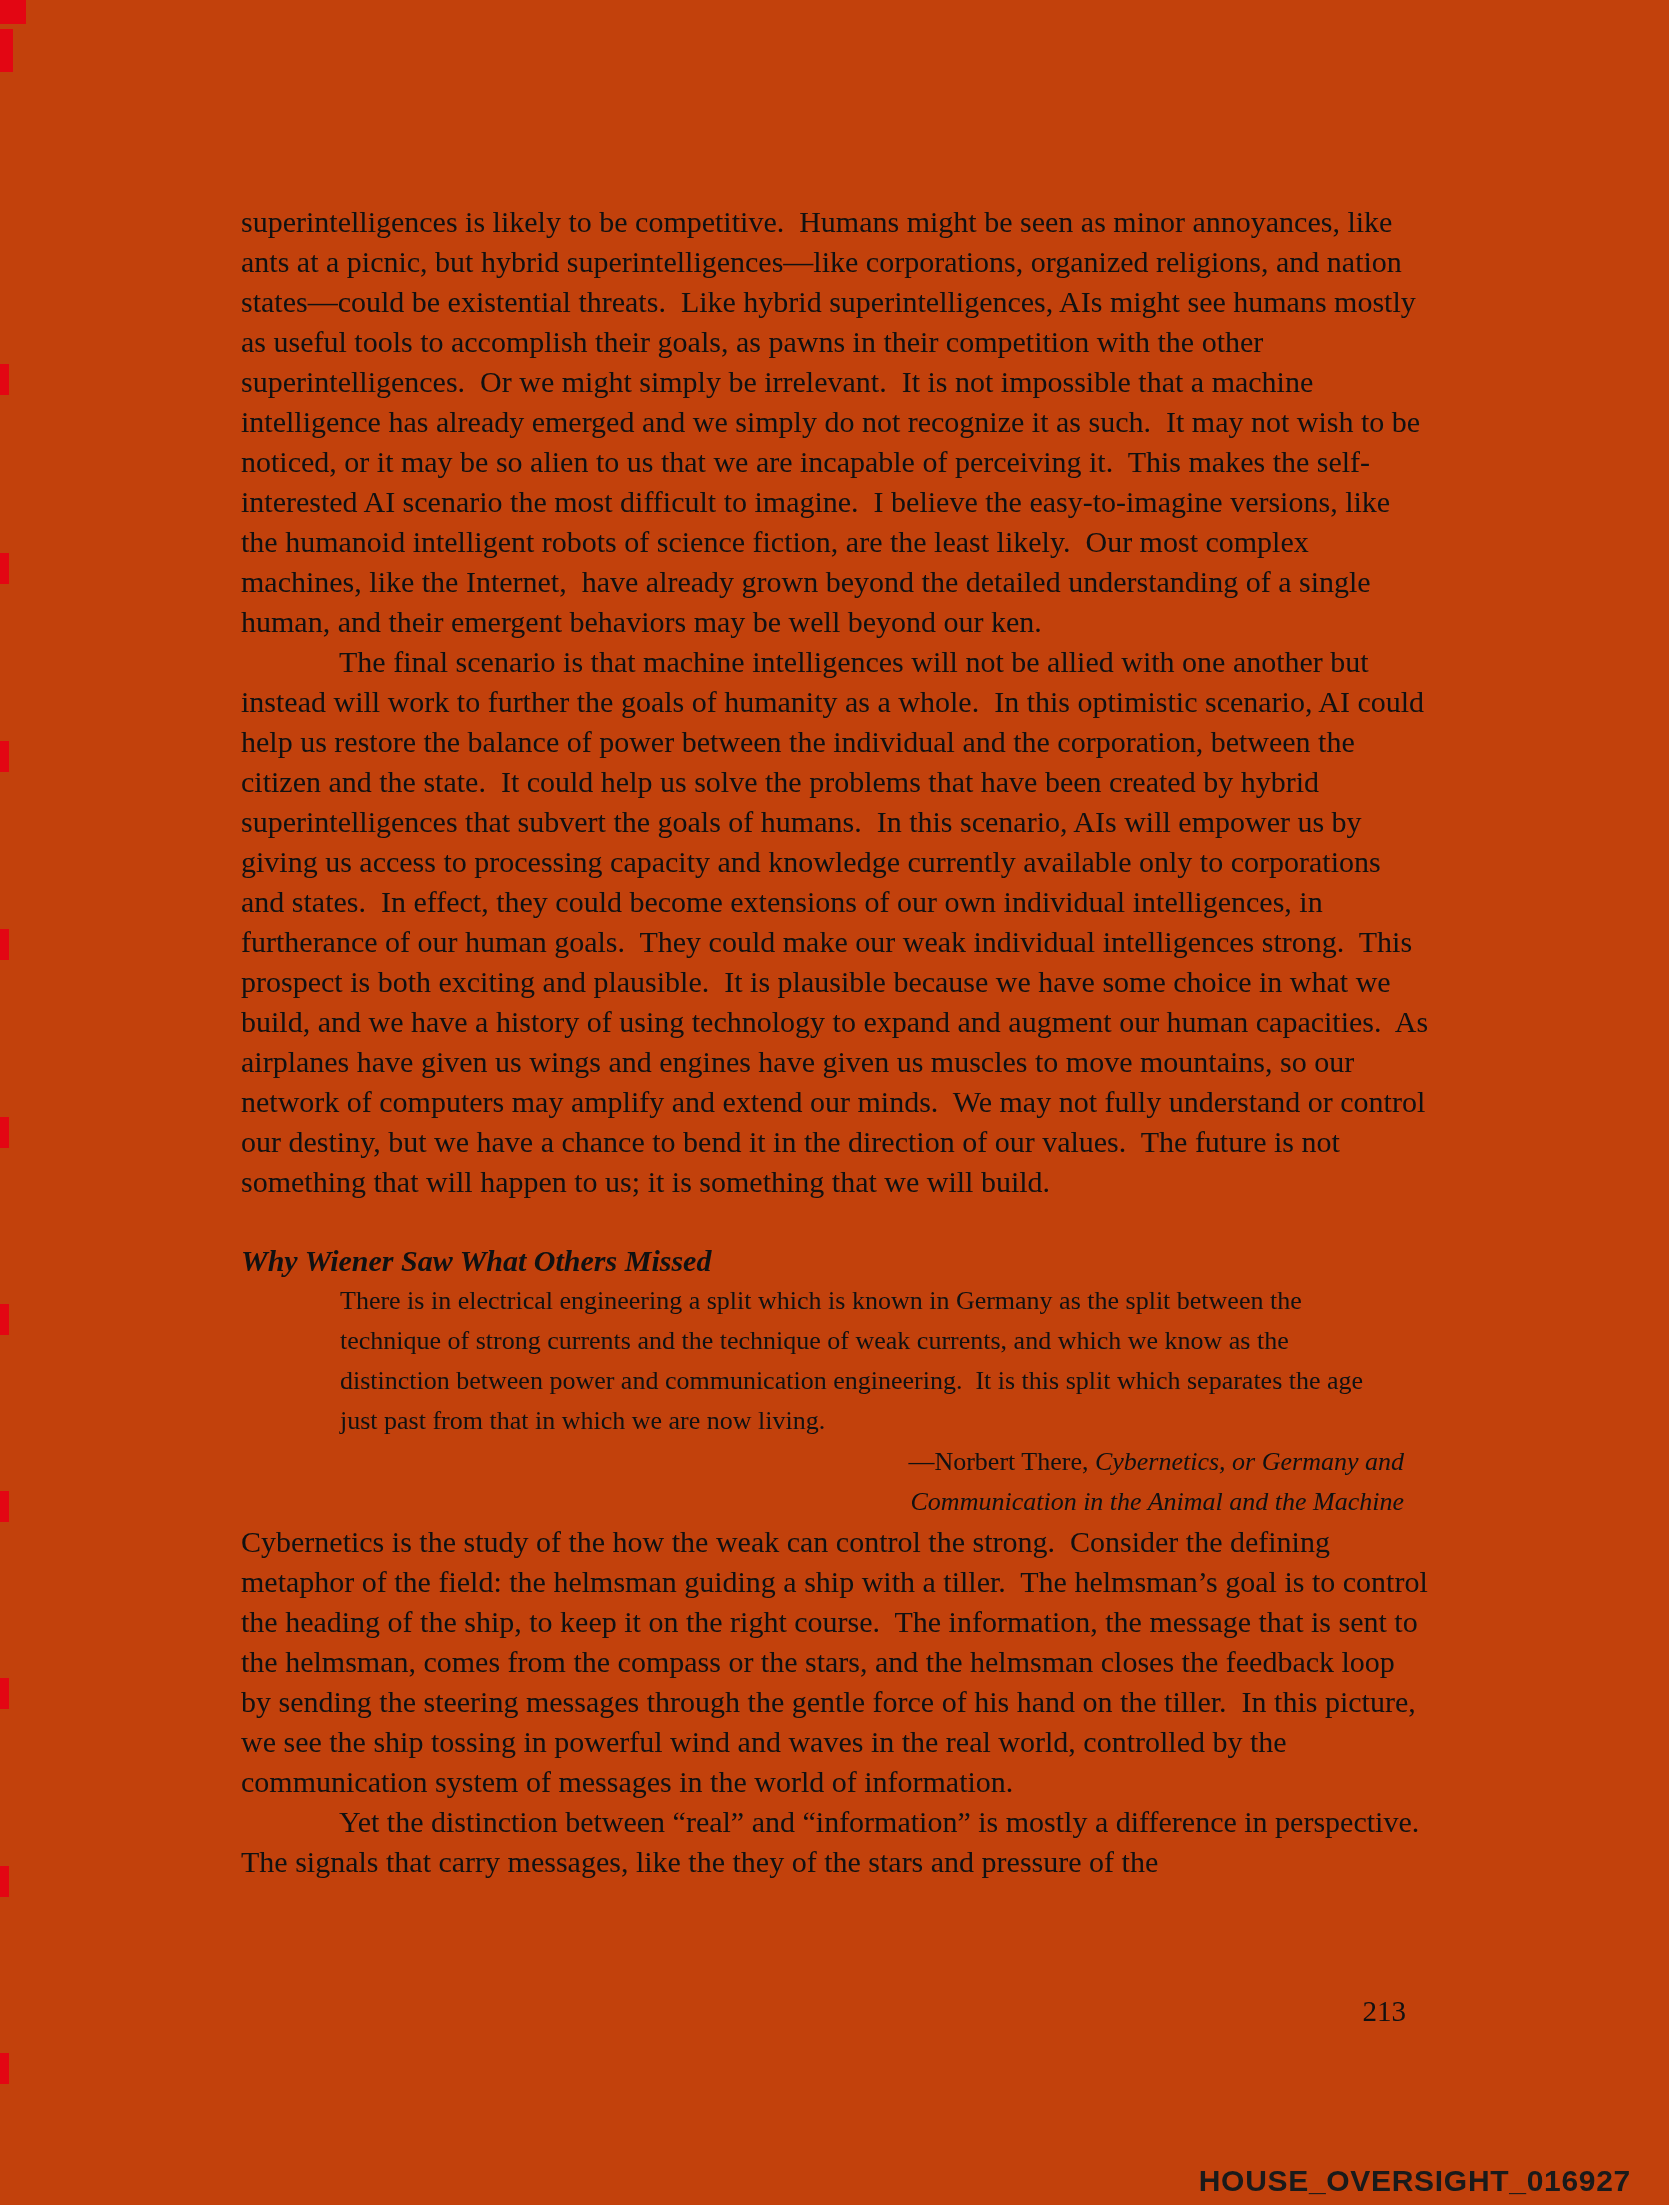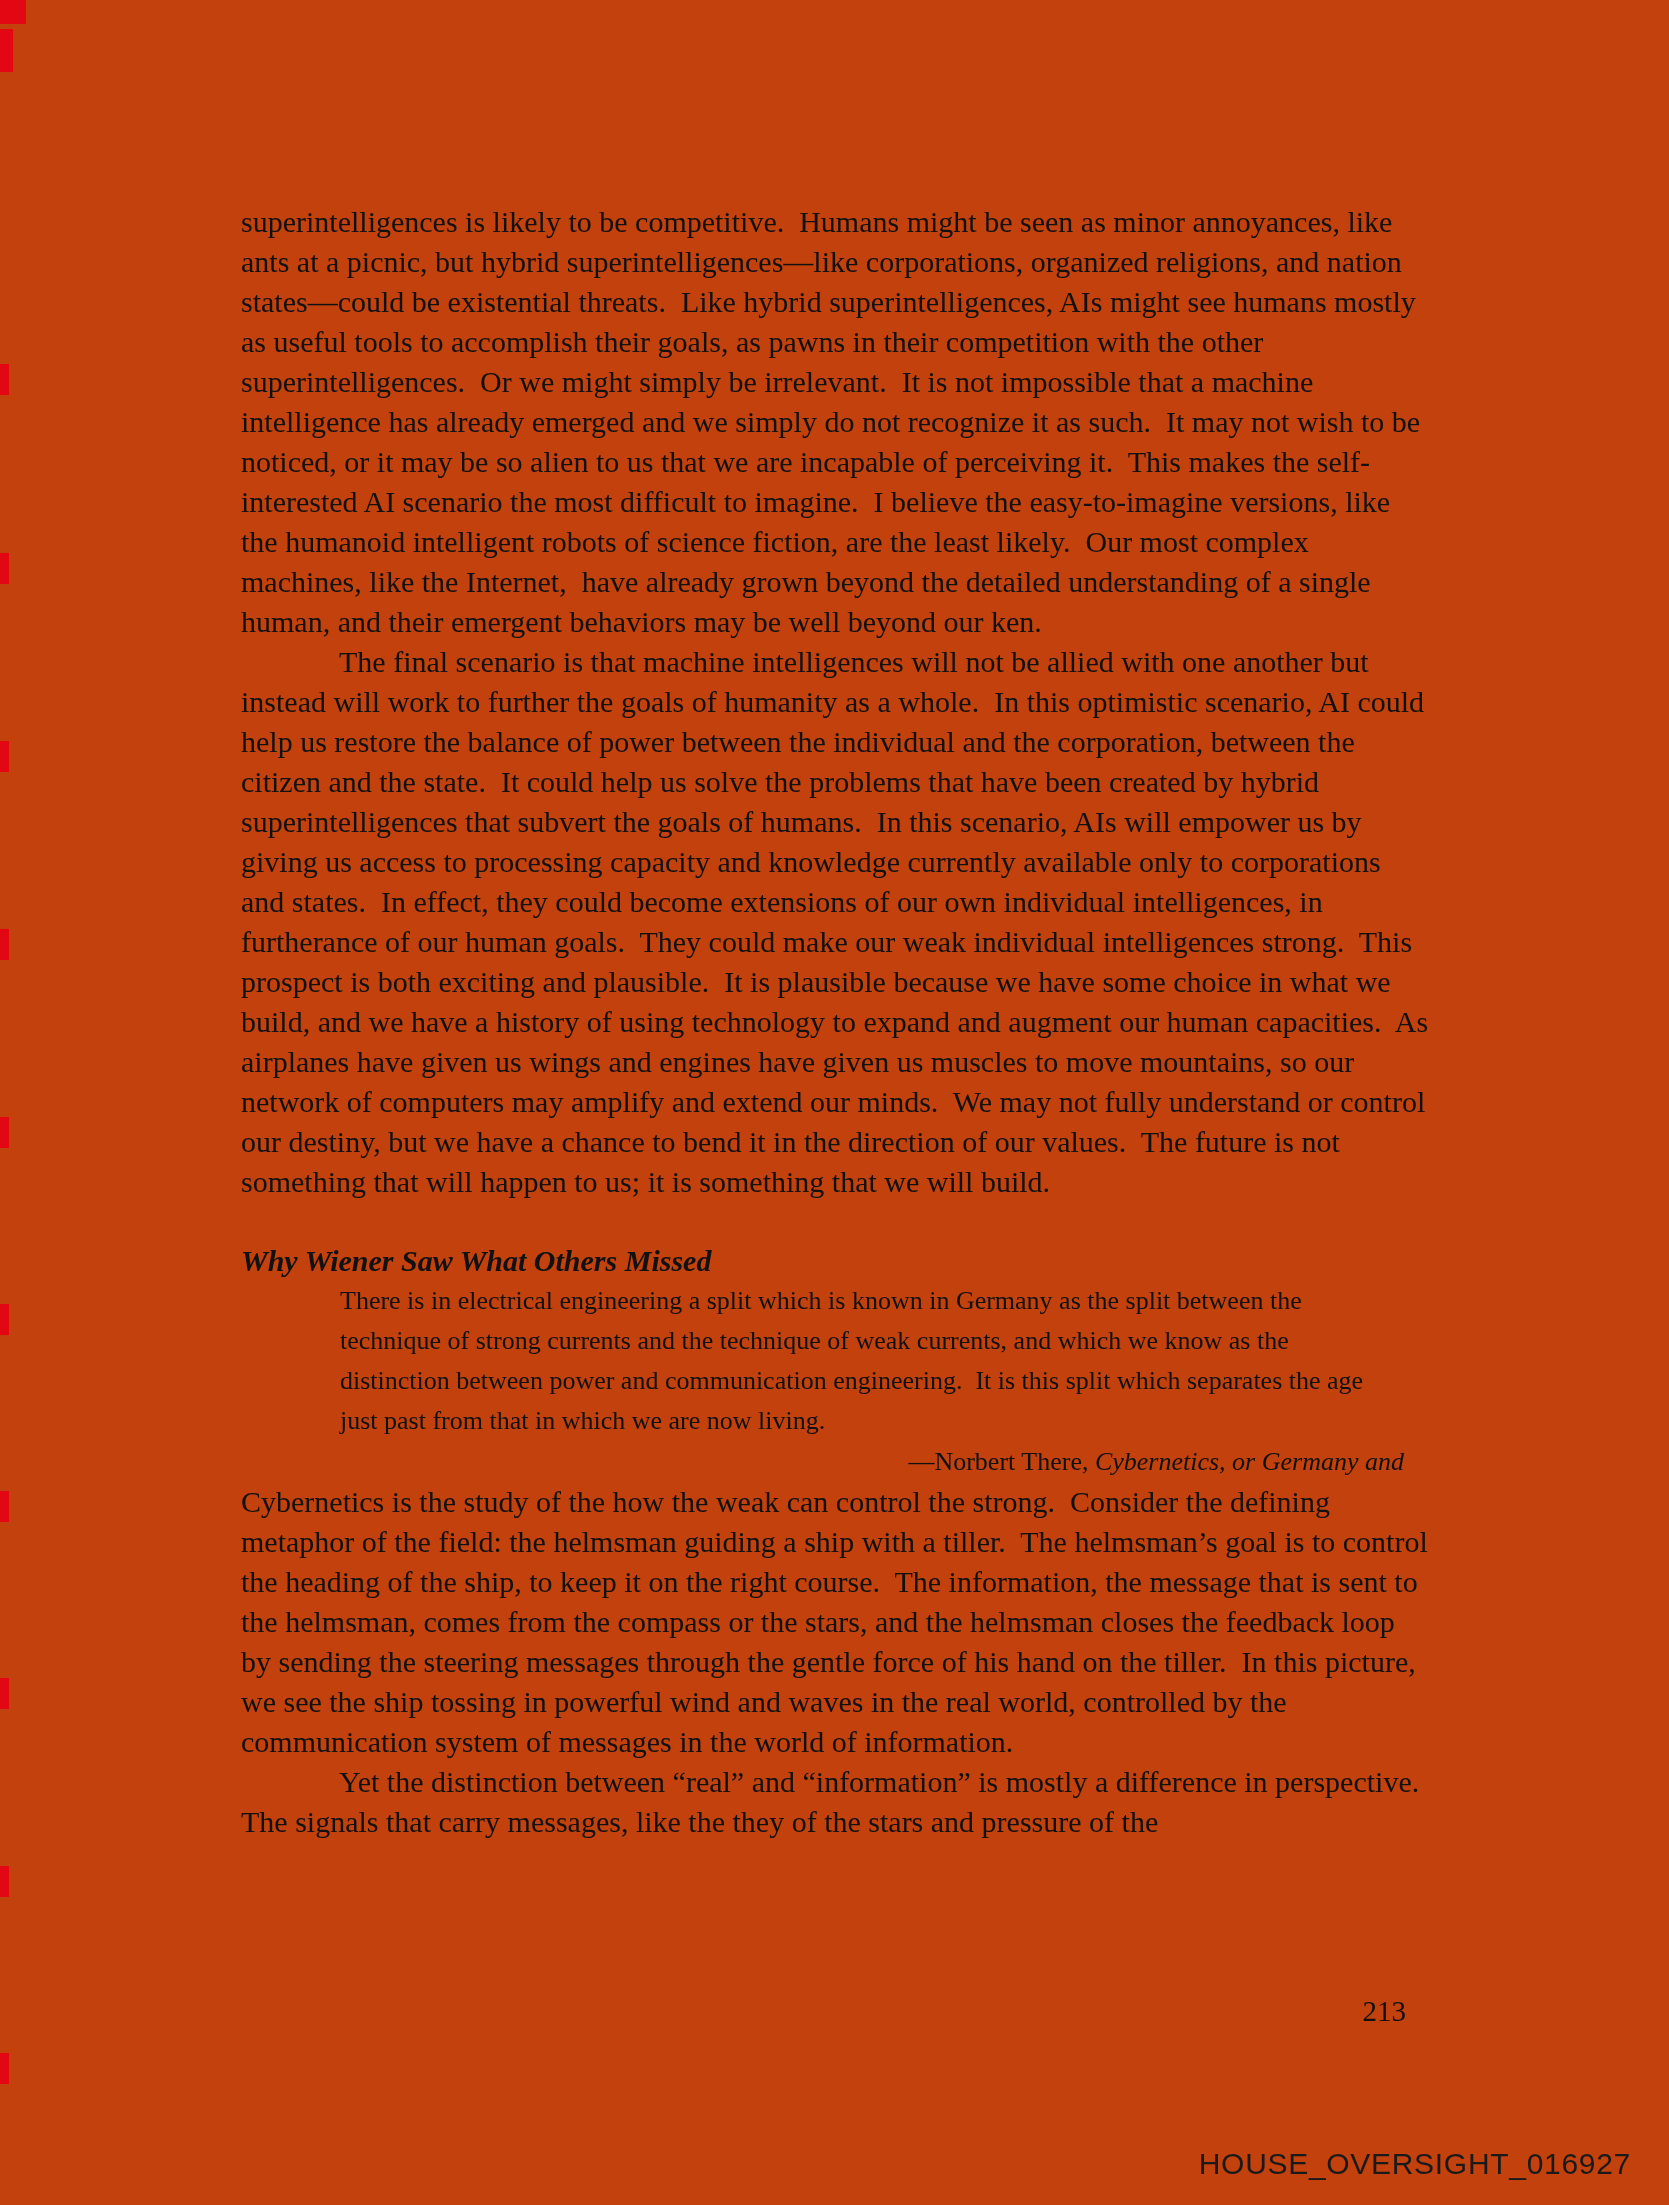--- a/index.html
+++ b/index.html
@@ -56,26 +56,27 @@
   .after-quote { }
   .page-number {
     position: absolute;
     top: 1995px;
     right: 263px;
     font-size: 29px;
     font-family: "Liberation Serif", serif;
   }
   .bates-stamp {
     position: absolute;
-    bottom: 24px;
+    bottom: 7px;
     right: 38px;
     font-family: "Liberation Sans", sans-serif;
     font-size: 30px;
     color: #1a1a1a;
     letter-spacing: 0.7px;
+    font-weight: bold;
   }
   .red-marks-layer {
     position: absolute;
     inset: 0;
     pointer-events: none;
   }
   .red-mark {
     position: absolute;
   }
 </style>
@@ -104,20 +105,21 @@
     <p class="body-para">superintelligences is likely to be competitive.  Humans might be seen as minor annoyances, like ants at a picnic, but hybrid superintelligences—like corporations, organized religions, and nation states—could be existential threats.  Like hybrid superintelligences, AIs might see humans mostly as useful tools to accomplish their goals, as pawns in their competition with the other superintelligences.  Or we might simply be irrelevant.  It is not impossible that a machine intelligence has already emerged and we simply do not recognize it as such.  It may not wish to be noticed, or it may be so alien to us that we are incapable of perceiving it.  This makes the self-interested AI scenario the most difficult to imagine.  I believe the easy-to-imagine versions, like the humanoid intelligent robots of science fiction, are the least likely.  Our most complex machines, like the Internet,  have already grown beyond the detailed understanding of a single human, and their emergent behaviors may be well beyond our ken.</p>
 
     <p class="body-para indented">The final scenario is that machine intelligences will not be allied with one another but instead will work to further the goals of humanity as a whole.  In this optimistic scenario, AI could help us restore the balance of power between the individual and the corporation, between the citizen and the state.  It could help us solve the problems that have been created by hybrid superintelligences that subvert the goals of humans.  In this scenario, AIs will empower us by giving us access to processing capacity and knowledge currently available only to corporations and states.  In effect, they could become extensions of our own individual intelligences, in furtherance of our human goals.  They could make our weak individual intelligences strong.  This prospect is both exciting and plausible.  It is plausible because we have some choice in what we build, and we have a history of using technology to expand and augment our human capacities.  As airplanes have given us wings and engines have given us muscles to move mountains, so our network of computers may amplify and extend our minds.  We may not fully understand or control our destiny, but we have a chance to bend it in the direction of our values.  The future is not something that will happen to us; it is something that we will build.</p>
 
     <h2 class="section-heading">Why Wiener Saw What Others Missed</h2>
 
     <div class="quote-block">
       <p class="quote-text">There is in electrical engineering a split which is known in Germany as the split between the technique of strong currents and the technique of weak currents, and which we know as the distinction between power and communication engineering.  It is this split which separates the age just past from that in which we are now living.</p>
       <div class="quote-attribution">
         <span class="attr-line"><span>—Norbert There, </span><span class="attr-italic">Cybernetics, or Germany and</span></span>
+        <span class="attr-line attr-italic">Communication in the Animal and the Machine</span>
       </div>
     </div>
 
     <p class="body-para after-quote">Cybernetics is the study of the how the weak can control the strong.  Consider the defining metaphor of the field: the helmsman guiding a ship with a tiller.  The helmsman’s goal is to control the heading of the ship, to keep it on the right course.  The information, the message that is sent to the helmsman, comes from the compass or the stars, and the helmsman closes the feedback loop by sending the steering messages through the gentle force of his hand on the tiller.  In this picture, we see the ship tossing in powerful wind and waves in the real world, controlled by the communication system of messages in the world of information.</p>
 
     <p class="body-para indented">Yet the distinction between “real” and “information” is mostly a difference in perspective.  The signals that carry messages, like the they of the stars and pressure of the</p>
 
   </div>
 
   <div class="page-number">213</div>

